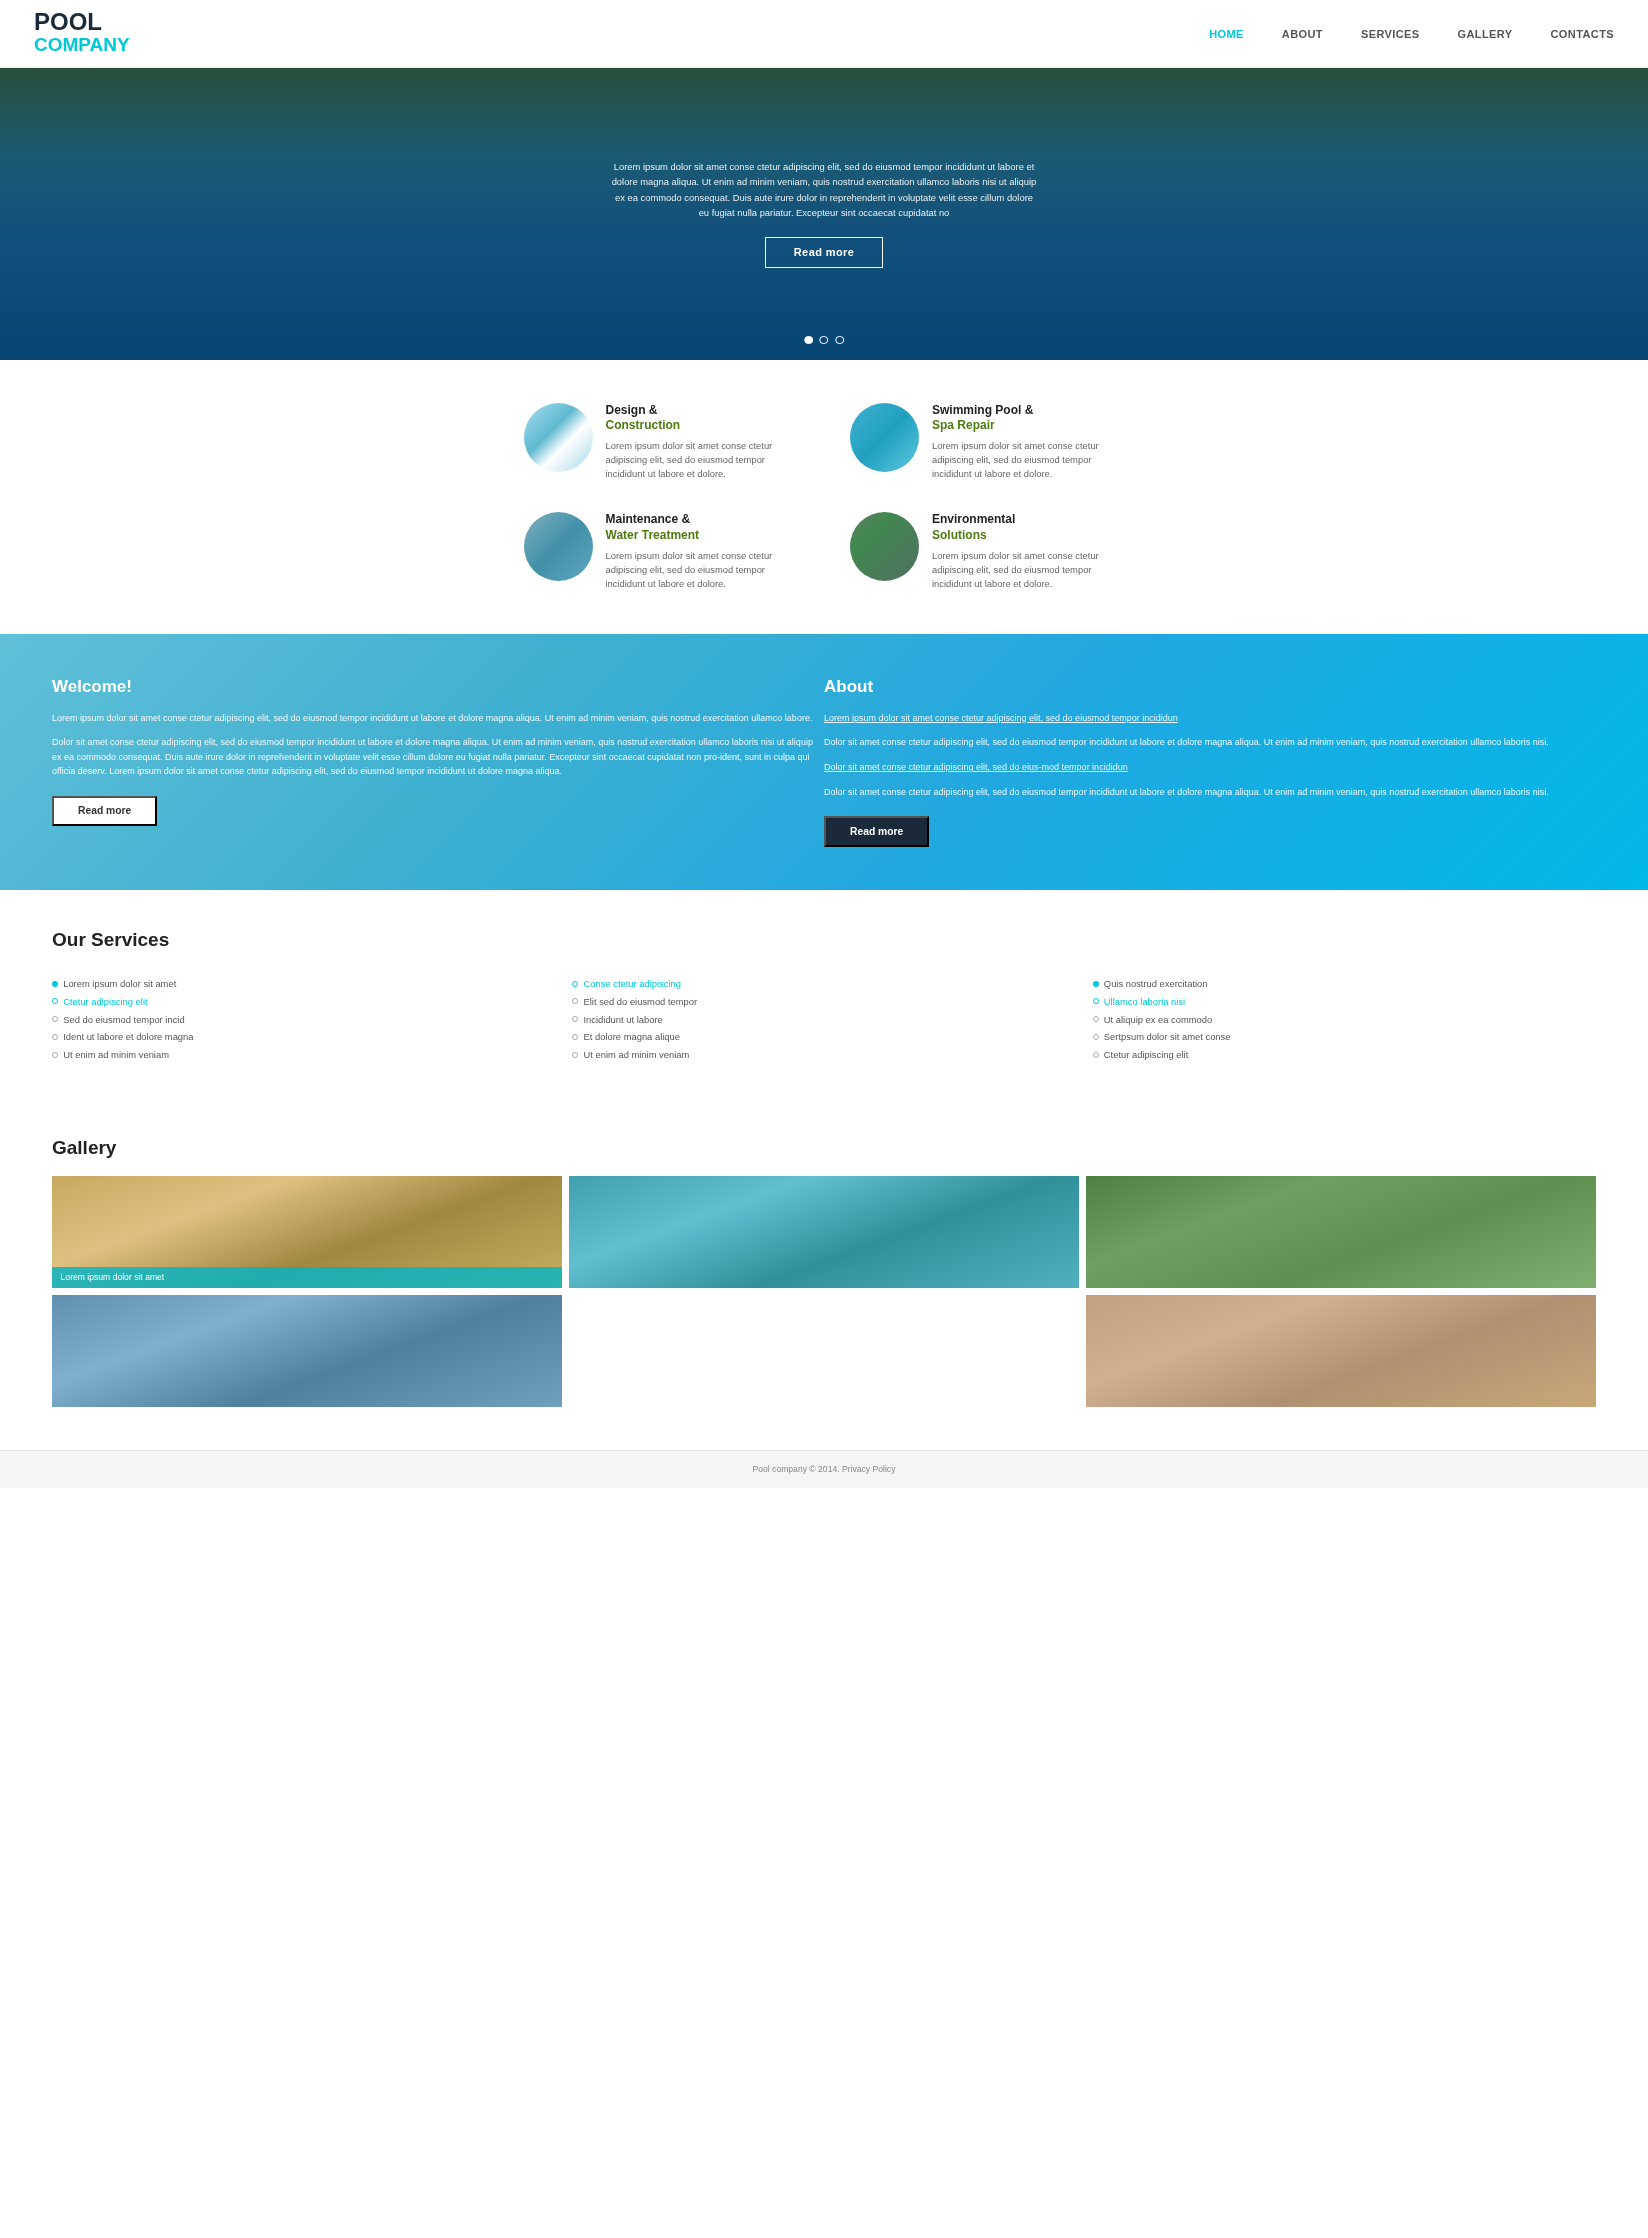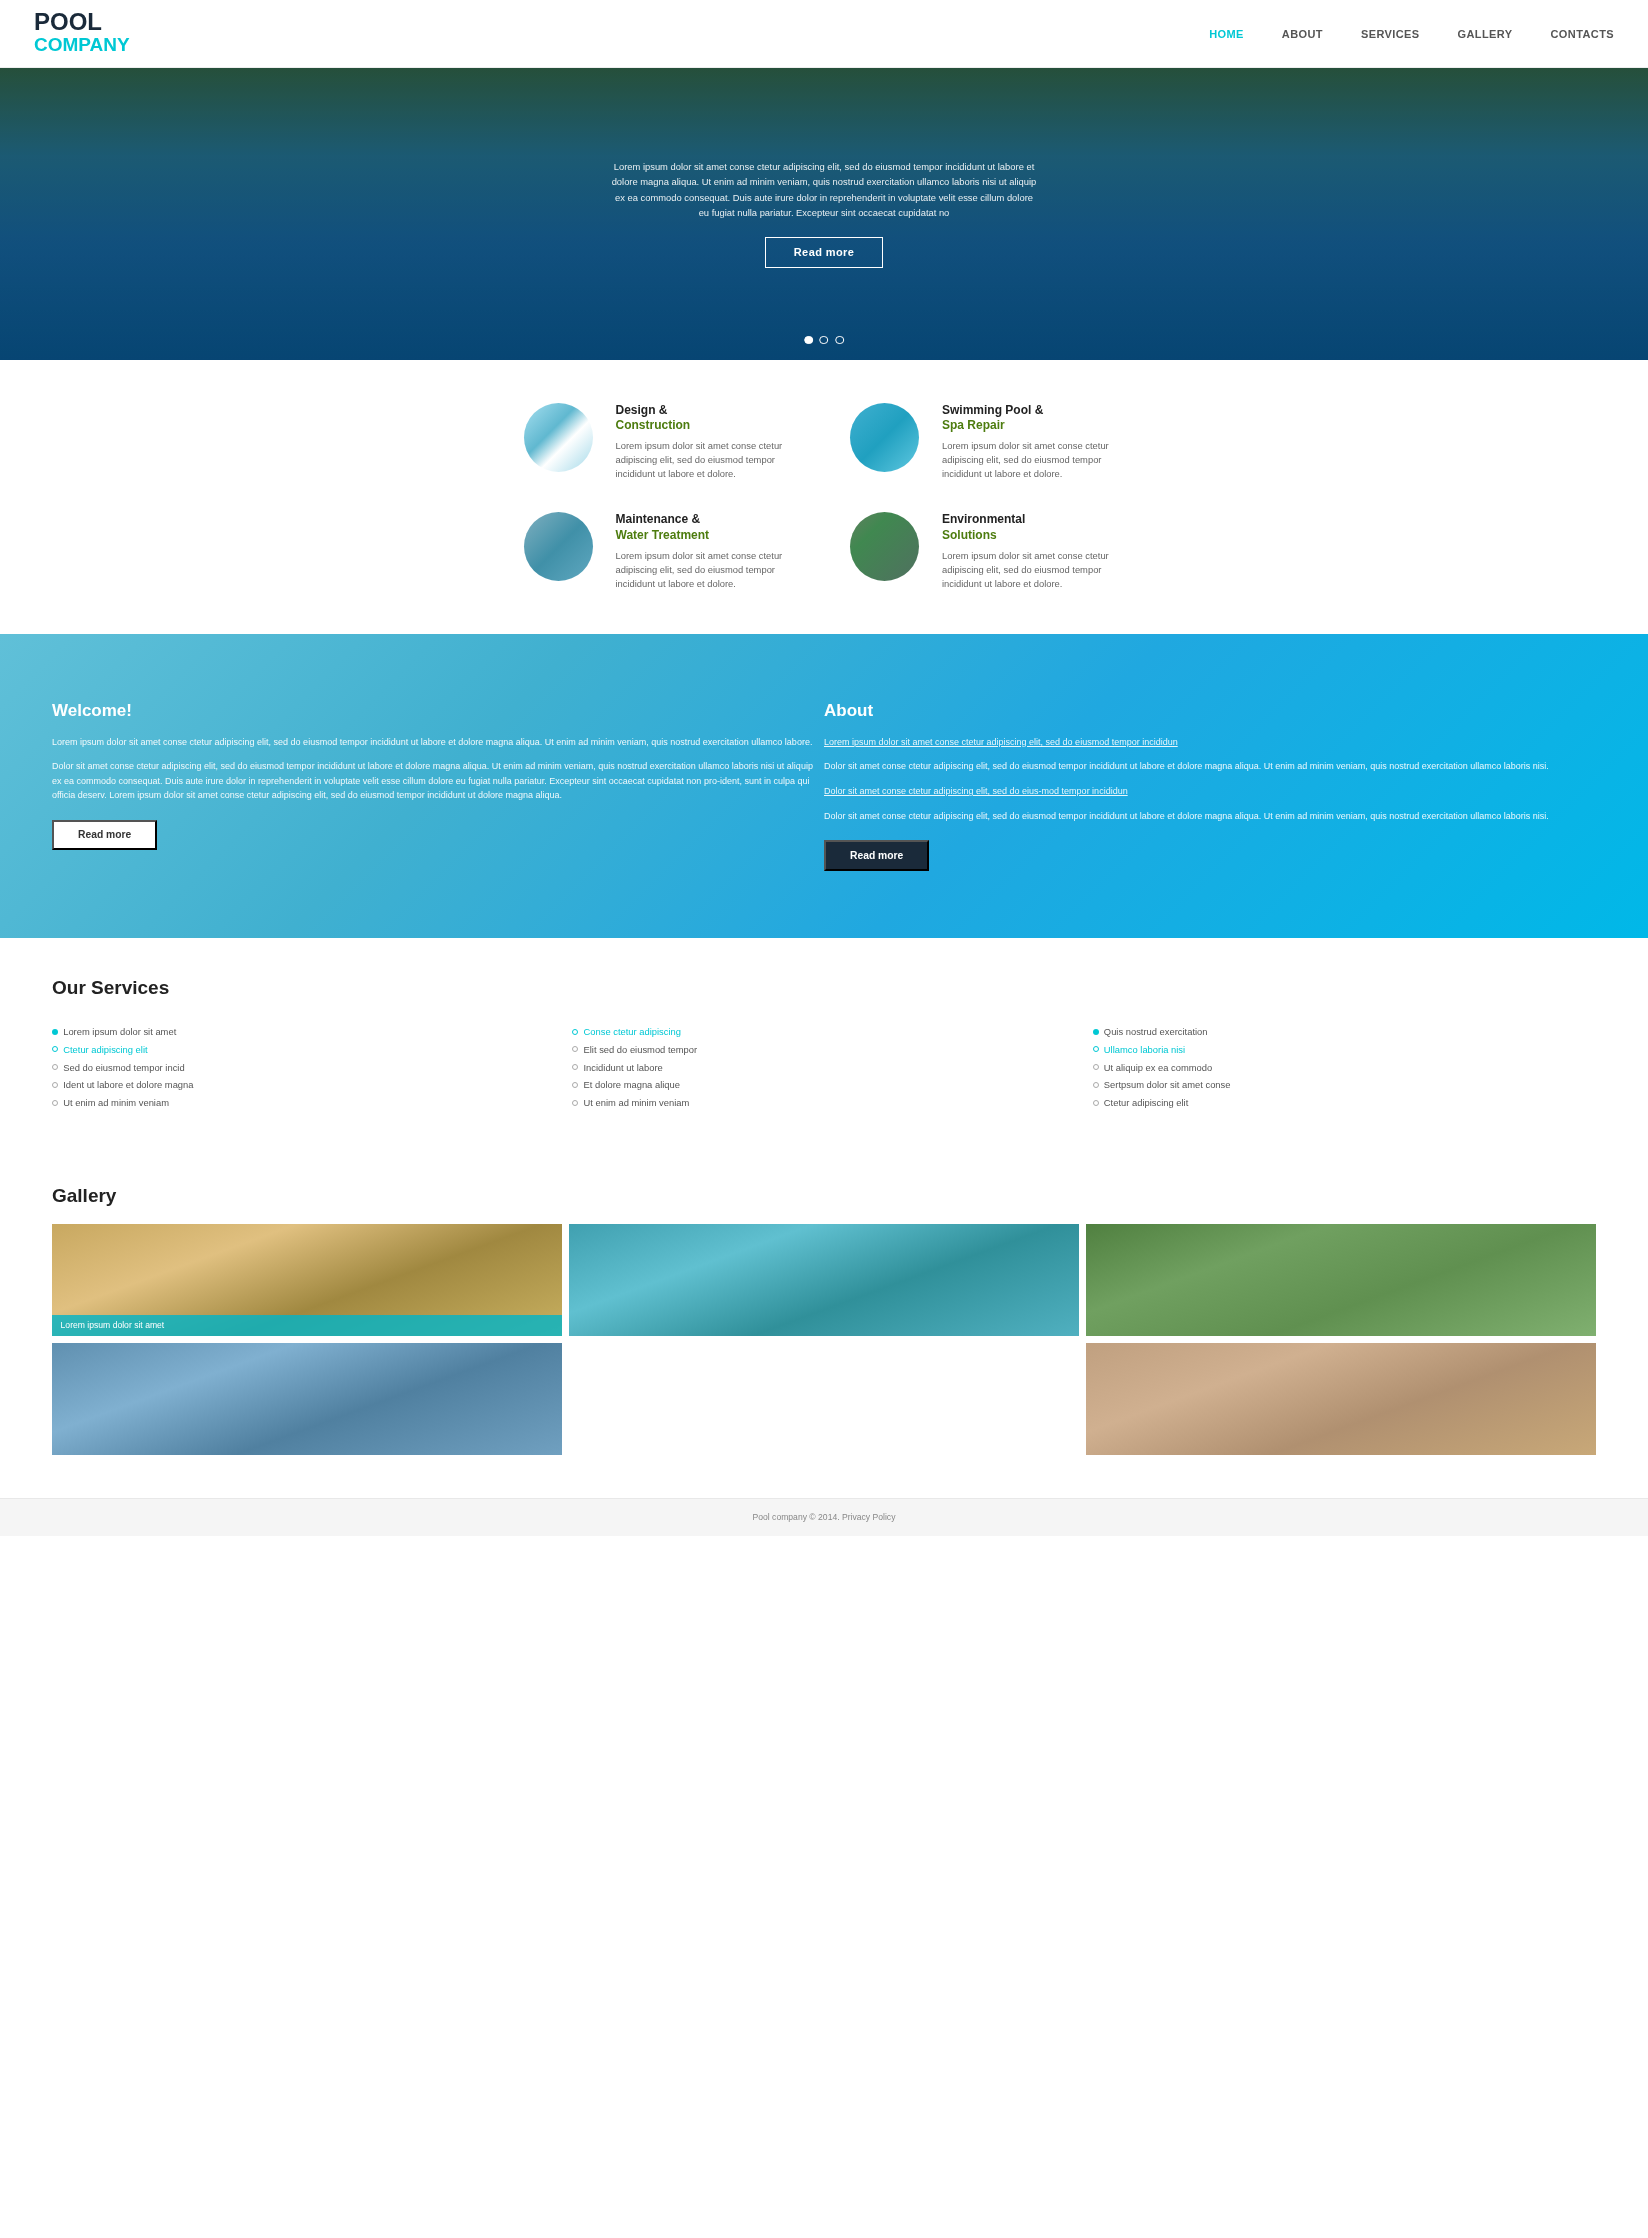--- a/index.html
+++ b/index.html
@@ -112,21 +112,21 @@
     .services-grid {
       display: grid;
       grid-template-columns: 1fr 1fr;
       gap: 31px 52px;
       max-width: 601px;
       margin: 0 auto;
     }
     .service-item {
       display: flex;
       align-items: flex-start;
-      gap: 23px;
+      gap: 13px;
     }
     .service-img {
       width: 69px;
       height: 69px;
       border-radius: 50%;
       flex-shrink: 0;
       overflow: hidden;
     }
     .service-img-pool1 {
       background: linear-gradient(135deg, #a8e0f0 0%, #60b8d0 40%, #fff 60%, #a0d8e8 100%);
@@ -154,21 +154,21 @@
     .service-info p {
       font-size: 9.4px;
       color: #666;
       line-height: 1.5;
       margin-top: 5.2px;
     }
 
     
     .welcome-section {
       background: linear-gradient(135deg, #60c0d8 0%, #40b0d0 30%, #20a8e0 60%, #00b8e8 100%);
-      padding: 67px 52px;
+      padding: 43px 52px;
       display: grid;
       grid-template-columns: 1fr 1fr;
     }
     .welcome-col h2 {
       font-size: 17px;
       font-weight: 700;
       color: #fff;
       margin-bottom: 13.7px;
     }
     .welcome-col p {

